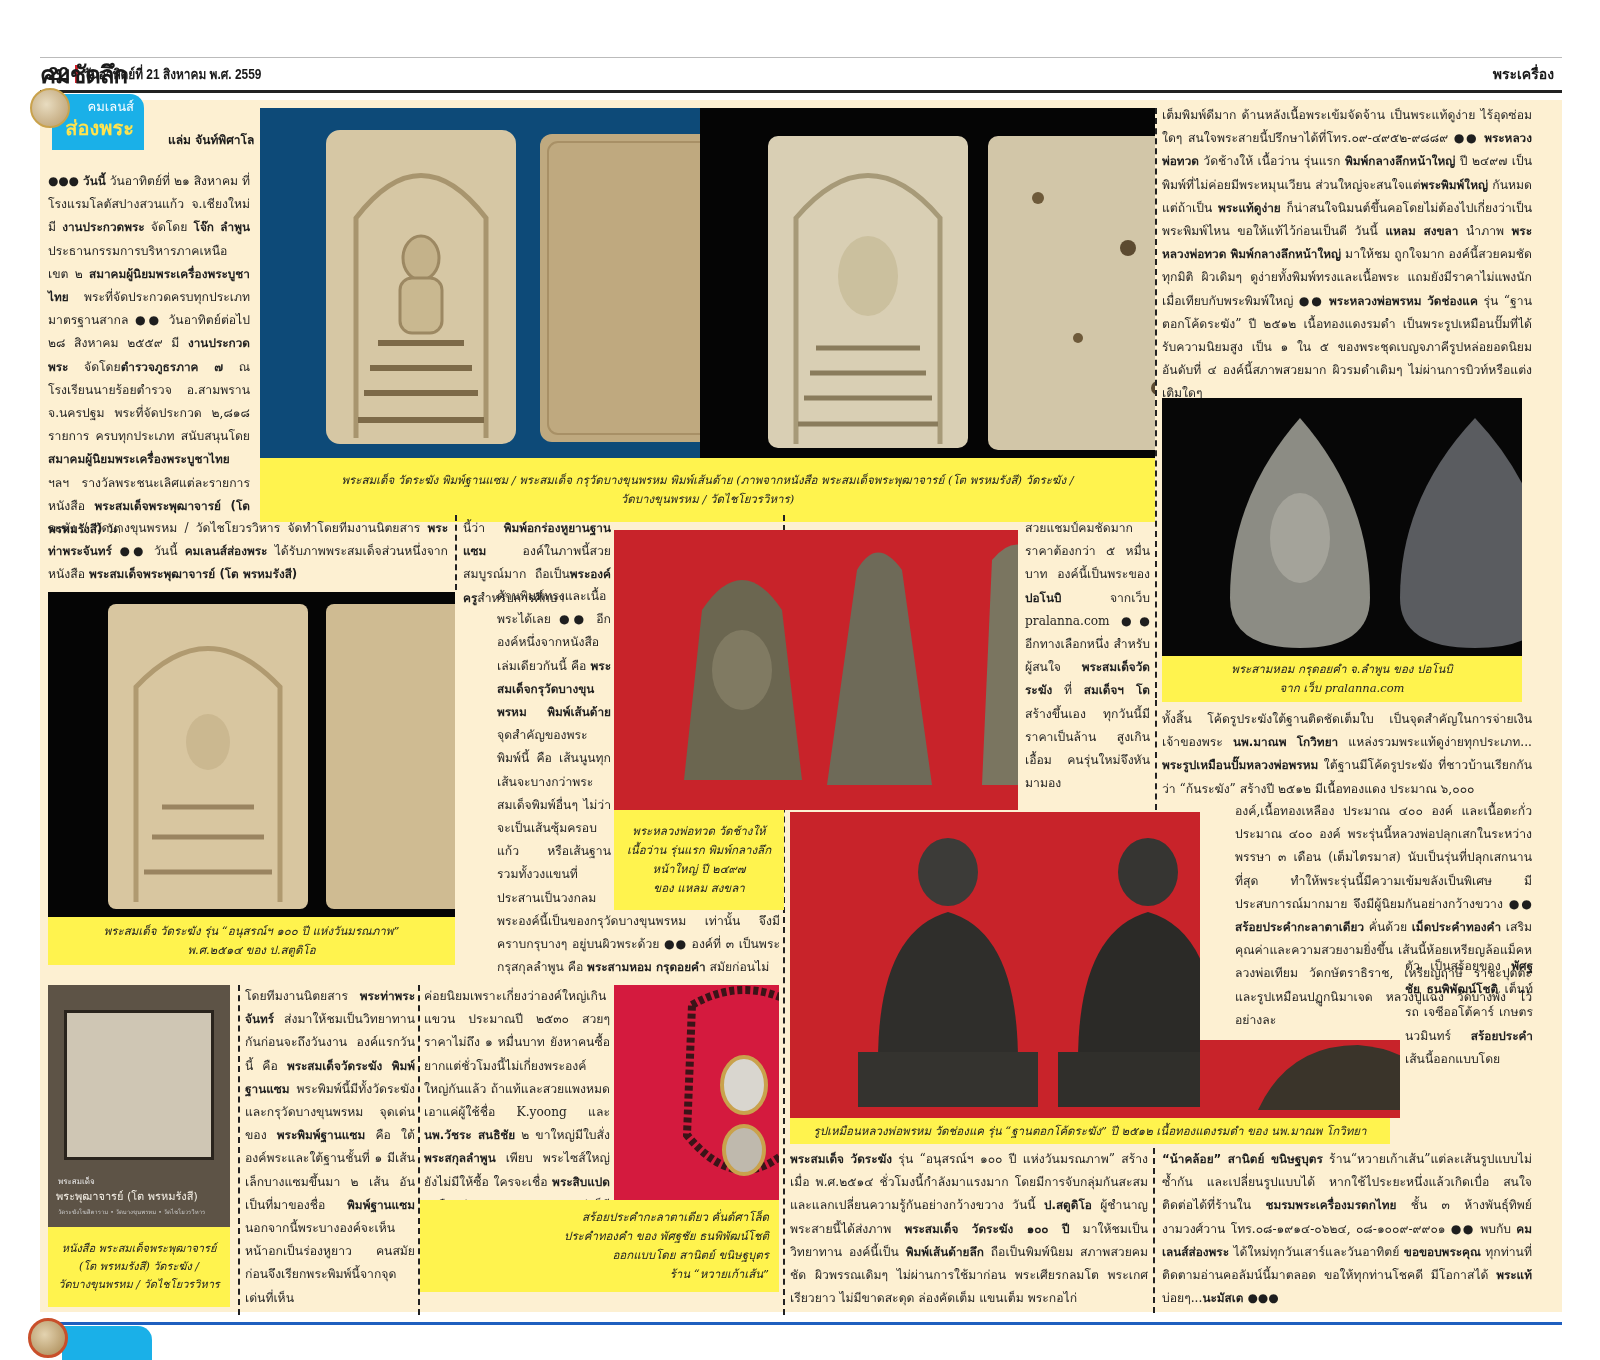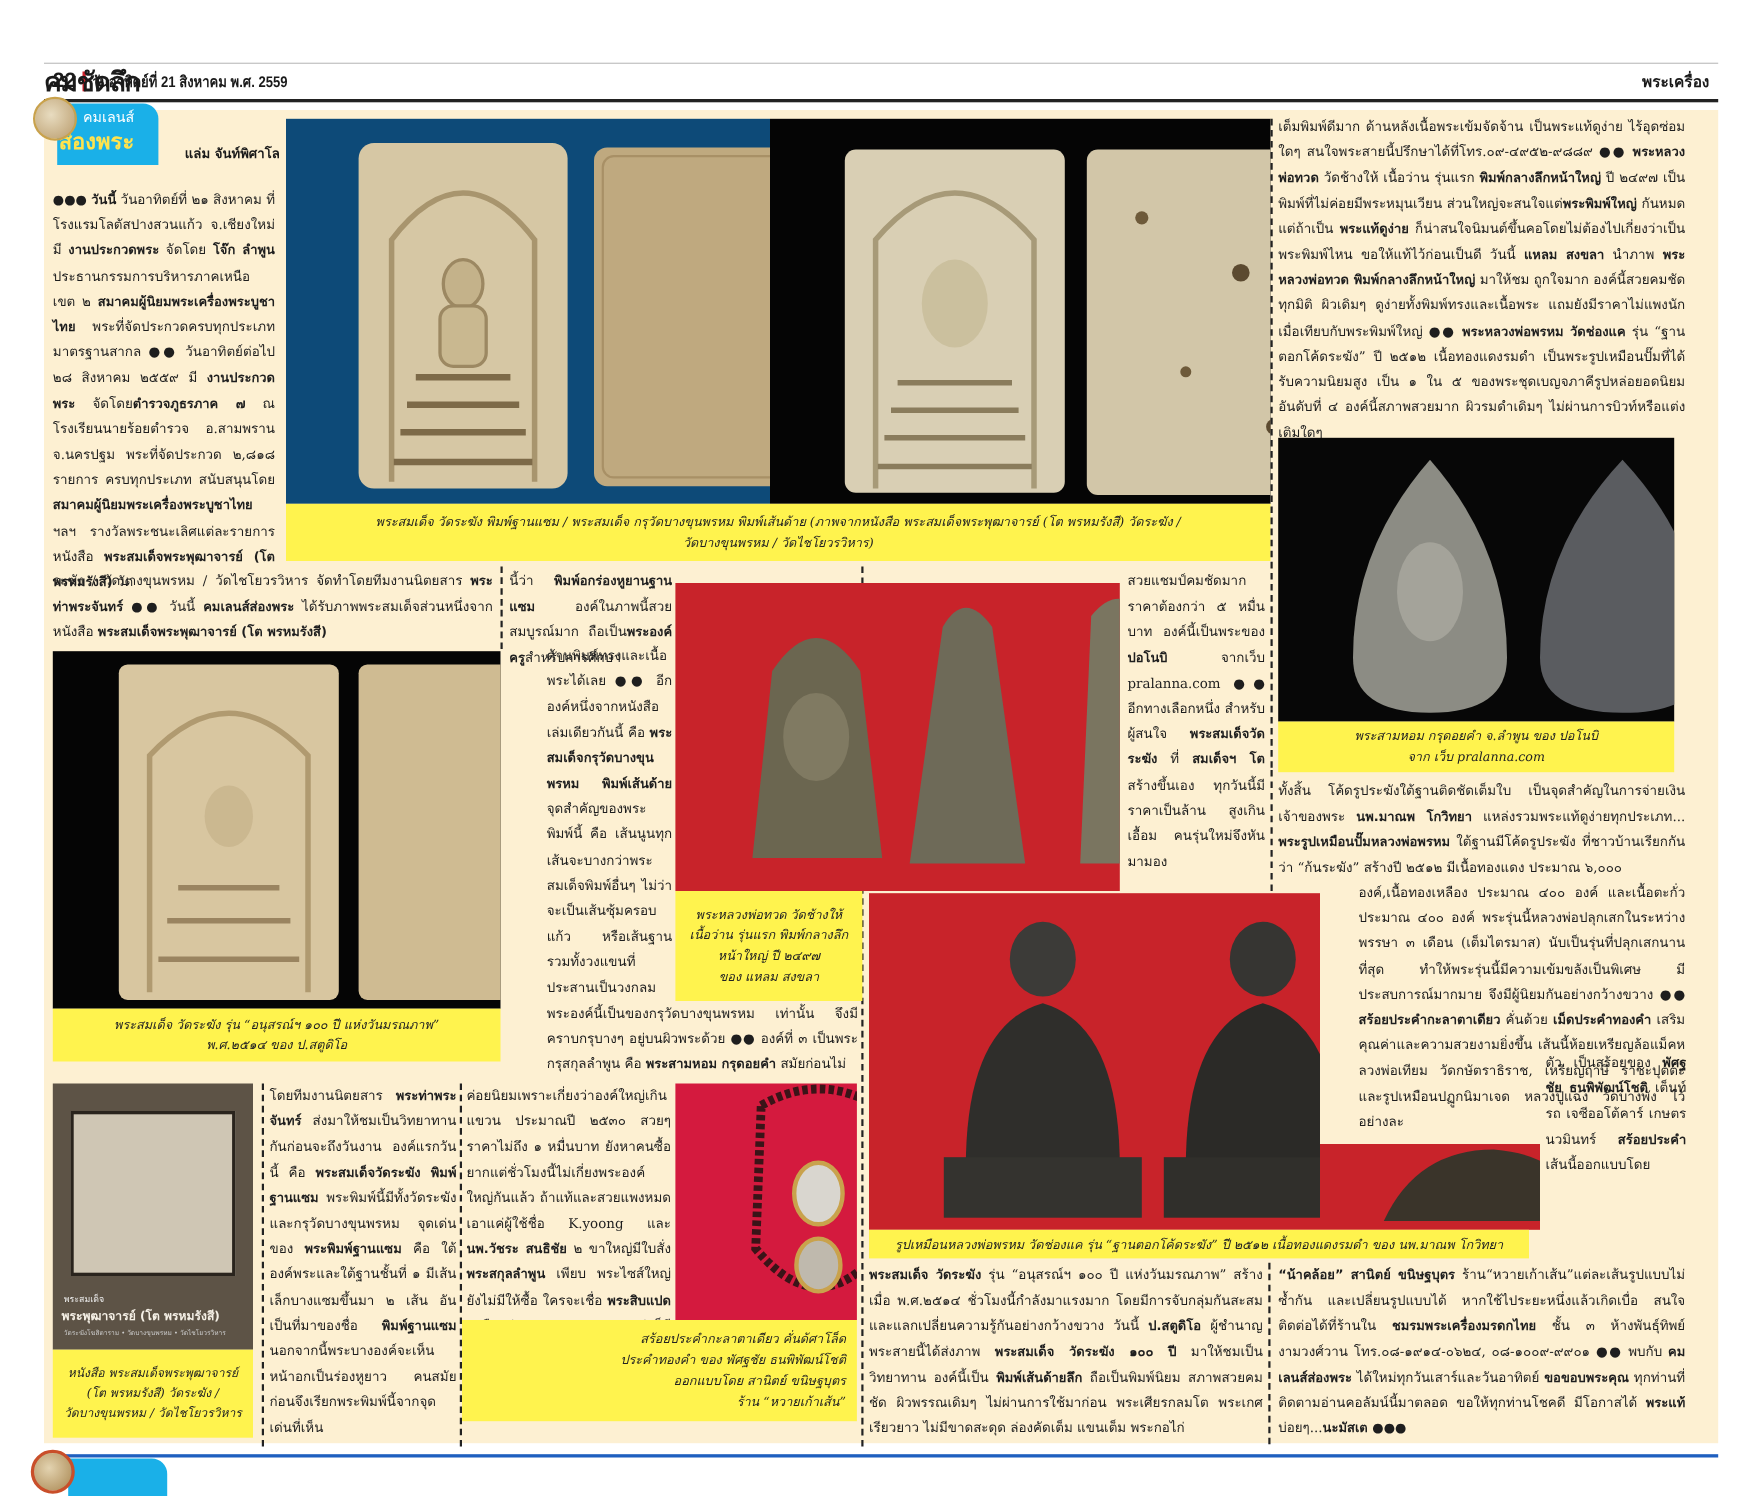--- a/index.html
+++ b/index.html
@@ -10,21 +10,21 @@
   .pipe { width: 3px; height: 18px; background: #d0202a; margin: 0 6px; }
   .date { font-family: "Liberation Sans", sans-serif; font-weight: bold; font-size: 14px; transform: scaleX(0.85); transform-origin: left; }
   .mast { position: absolute; left: 0; right: 0; text-align: left; font-family: "Liberation Sans", sans-serif; font-weight: bold; font-size: 24px; letter-spacing: -1px; pointer-events: none; }
   .section { position: absolute; right: 8px; font-family: "Liberation Sans", sans-serif; font-weight: bold; font-size: 14px; }
   .paper { left: 40px; top: 100px; width: 1522px; height: 1212px; background: #fdf0d2; }
   .col-text { position: absolute; font-family: "DejaVu Serif", serif; font-size: 12.2px; line-height: 23.2px; color: #1e1e1e; text-align: justify; }
   .col-text b { font-family: "DejaVu Sans", sans-serif; font-weight: bold; font-size: 11.8px; }
   .dash-v { position: absolute; width: 0; border-left: 2px dashed #222; }
   .logo-wrap { left: 30px; top: 88px; }
   .logo-circle { position: absolute; left: 0; top: 0; width: 40px; height: 40px; border-radius: 50%; background: radial-gradient(circle at 40% 40%, #e8dcc0, #b89a6a); border: 2px solid #c9a24c; }
-  .logo-box { position: absolute; left: 22px; top: 6px; width: 92px; height: 56px; background: #1ab0e8; border-radius: 0 14px 0 0; color: #fff; text-align: right; padding-right: 22px; }
+  .logo-box { position: absolute; left: 22px; top: 6px; width: 92px; height: 56px; background: #1ab0e8; border-radius: 0 14px 0 0; color: #fff; text-align: right; padding-right: 10px; }
   .logo-top { font-size: 13px; font-family: "DejaVu Sans", sans-serif; display: block; margin-top: 2px; }
   .logo-bottom { font-size: 20px; font-weight: bold; color: #ffe34d; font-family: "DejaVu Sans", sans-serif; display: block; line-height: 22px; }
   .byline { left: 168px; top: 130px; font-family: "DejaVu Sans", sans-serif; font-weight: bold; font-size: 12px; }
   .photo { position: absolute; overflow: hidden; padding-left: 48px; }
   .caption { position: absolute; background: #fff34e; font-family: "DejaVu Serif", serif; font-style: italic; font-size: 11.5px; line-height: 19px; color: #222; text-align: center; display: flex; align-items: center; justify-content: center; flex-direction: column; }
   .bottom-bar { left: 40px; top: 1322px; width: 1522px; height: 38px; border-top: 3px solid #1f5fbf; }
   .bottom-logo { left: 28px; top: 1318px; width: 40px; height: 40px; border-radius: 50%; background: radial-gradient(circle at 40% 40%, #e3d3b0, #a88650); border: 3px solid #c94f2a; }
   .bottom-tab { left: 62px; top: 1326px; width: 90px; height: 34px; background: #1ab0e8; border-radius: 0 14px 0 0; }
 </style>
 </head>
@@ -72,21 +72,21 @@
     <line x1="62" y1="265" x2="178" y2="265" stroke="#8a7c5c" stroke-width="5"></line>
     <line x1="56" y1="290" x2="184" y2="290" stroke="#8a7c5c" stroke-width="5"></line>
     <line x1="50" y1="316" x2="190" y2="316" stroke="#8a7c5c" stroke-width="5"></line>
     <rect x="240" y="28" width="200" height="314" rx="10" fill="#d2c6a8"></rect>
     <circle cx="290" cy="90" r="6" fill="#6e5a3a"></circle>
       <circle cx="380" cy="140" r="8" fill="#5c4a30"></circle>
     <circle cx="330" cy="230" r="5" fill="#6e5a3a"></circle>
       <circle cx="410" cy="280" r="7" fill="#5c4a30"></circle>
   </svg>
 </div>
-<div class="caption" style="left:260px;top:458px;width:895px;height:52px;">
+<div class="caption" style="left:260px;top:458px;width:895px;height:64px;">
   <div>พระสมเด็จ วัดระฆัง พิมพ์ฐานแซม / พระสมเด็จ กรุวัดบางขุนพรหม พิมพ์เส้นด้าย (ภาพจากหนังสือ พระสมเด็จพระพุฒาจารย์ (โต พรหมรังสี) วัดระฆัง /</div>
   <div>วัดบางขุนพรหม / วัดไชโยวรวิหาร)</div>
 </div>
 
 <div class="col-text" style="left:48px;top:170px;width:202px;"><b>●●● วันนี้</b><span> วันอาทิตย์ที่ ๒๑ สิงหาคม ที่โรงแรมโลตัสปางสวนแก้ว จ.เชียงใหม่ มี </span><b>งานประกวดพระ</b><span> จัดโดย </span><b>โจ๊ก ลำพูน</b><span> ประธานกรรมการบริหารภาคเหนือ เขต ๒ </span><b>สมาคมผู้นิยมพระเครื่องพระบูชาไทย</b><span> พระที่จัดประกวดครบทุกประเภทมาตรฐานสากล ●● วันอาทิตย์ต่อไป ๒๘ สิงหาคม ๒๕๕๙ มี </span><b>งานประกวดพระ</b><span> จัดโดย</span><b>ตำรวจภูธรภาค ๗</b><span> ณ โรงเรียนนายร้อยตำรวจ อ.สามพราน จ.นครปฐม พระที่จัดประกวด ๒,๘๑๘ รายการ ครบทุกประเภท สนับสนุนโดย </span><b>สมาคมผู้นิยมพระเครื่องพระบูชาไทย</b><span> ฯลฯ รางวัลพระชนะเลิศแต่ละรายการ หนังสือ </span><b>พระสมเด็จพระพุฒาจารย์ (โต พรหมรังสี)</b><span> วัด</span></div>
 <div class="col-text" style="left:48px;top:517px;width:400px;"><span>ระฆัง / วัดบางขุนพรหม / วัดไชโยวรวิหาร จัดทำโดยทีมงานนิตยสาร </span><b>พระท่าพระจันทร์ ●●</b><span> วันนี้ </span><b>คมเลนส์ส่องพระ</b><span> ได้รับภาพพระสมเด็จส่วนหนึ่งจากหนังสือ </span><b>พระสมเด็จพระพุฒาจารย์ (โต พรหมรังสี)</b></div>
 
 <div class="dash-v" style="left:455px;top:515px;height:75px;"></div>
 <div class="dash-v" style="left:783px;top:515px;height:800px;"></div>
 <div class="dash-v" style="left:1155px;top:108px;height:590px;"></div>
@@ -165,21 +165,21 @@
   </svg>
 </div>
 <div class="caption" style="left:790px;top:1118px;width:600px;height:26px;">
   <div>รูปเหมือนหลวงพ่อพรหม วัดช่องแค รุ่น “ฐานตอกโค้ดระฆัง” ปี ๒๕๑๒ เนื้อทองแดงรมดำ ของ นพ.มาณพ โกวิทยา</div>
 </div>
 <div class="col-text" style="left:1405px;top:955px;width:128px;"><span>ตัว เป็นสร้อยของ </span><b>พัศฐชัย ธนพิพัฒน์โชติ</b><span> เต็นท์รถ เจซีออโต้คาร์ เกษตรนวมินทร์ </span><b>สร้อยประคำ</b><span> เส้นนี้ออกแบบโดย</span></div>
 
 <div class="photo" style="left:48px;top:985px;width:182px;height:242px;background:#5d5346;">
   <div style="position:absolute;left:16px;top:25px;width:150px;height:150px;border:3px solid #2a241d;background:#cfc6b4;"></div>
   <div style="position:absolute;left:10px;top:190px;width:162px;color:#eee;font-size:8px;">พระสมเด็จ</div>
-  <div style="position:absolute;left:8px;top:202px;width:170px;color:#f5f0e6;font-size:11px;font-weight:bold;font-family:'DejaVu Sans',sans-serif;">พระพุฒาจารย์ (โต พรหมรังสี)</div>
+  <div style="position:absolute;left:8px;top:202px;width:170px;color:#f5f0e6;font-size:11px;font-weight:normal;font-family:'DejaVu Sans',sans-serif;">พระพุฒาจารย์ (โต พรหมรังสี)</div>
   <div style="position:absolute;left:10px;top:222px;width:162px;color:#ccc;font-size:6px;">วัดระฆังโฆสิตาราม • วัดบางขุนพรหม • วัดไชโยวรวิหาร</div>
 </div>
 <div class="caption" style="left:48px;top:1227px;width:182px;height:80px;font-size:11px;line-height:18px;">
   <div>หนังสือ พระสมเด็จพระพุฒาจารย์</div>
   <div>(โต พรหมรังสี) วัดระฆัง /</div>
   <div>วัดบางขุนพรหม / วัดไชโยวรวิหาร</div>
 </div>
 
 <div class="col-text" style="left:245px;top:985px;width:170px;"><span>โดยทีมงานนิตยสาร </span><b>พระท่าพระจันทร์</b><span> ส่งมาให้ชมเป็นวิทยาทานกันก่อนจะถึงวันงาน องค์แรกวันนี้ คือ </span><b>พระสมเด็จวัดระฆัง พิมพ์ฐานแซม</b><span> พระพิมพ์นี้มีทั้งวัดระฆัง และกรุวัดบางขุนพรหม จุดเด่นของ </span><b>พระพิมพ์ฐานแซม</b><span> คือ ใต้องค์พระและใต้ฐานชั้นที่ ๑ มีเส้นเล็กบางแซมขึ้นมา ๒ เส้น อันเป็นที่มาของชื่อ </span><b>พิมพ์ฐานแซม</b><span> นอกจากนี้พระบางองค์จะเห็นหน้าอกเป็นร่องหูยาว คนสมัยก่อนจึงเรียกพระพิมพ์นี้จากจุดเด่นที่เห็น</span></div>
 <div class="col-text" style="left:424px;top:985px;width:186px;"><span>ค่อยนิยมเพราะเกี่ยงว่าองค์ใหญ่เกินแขวน ประมาณปี ๒๕๓๐ สวยๆ ราคาไม่ถึง ๑ หมื่นบาท ยังหาคนซื้อยากแต่ชั่วโมงนี้ไม่เกี่ยงพระองค์ใหญ่กันแล้ว ถ้าแท้และสวยแพงหมด เอาแค่ผู้ใช้ชื่อ K.yoong และ </span><b>นพ.วัชระ สนธิชัย</b><span> ๒ ขาใหญ่มีใบสั่ง </span><b>พระสกุลลำพูน</b><span> เพียบ พระไซส์ใหญ่ยังไม่มีให้ซื้อ ใครจะเชื่อ </span><b>พระสิบแปด</b><span> สูงคืบกว่า สวยๆ ราคาแสนกว่าก็มีคนซื้อ </span><b>พระสามหอม</b><span> องค์ในภาพนี้</span></div>

